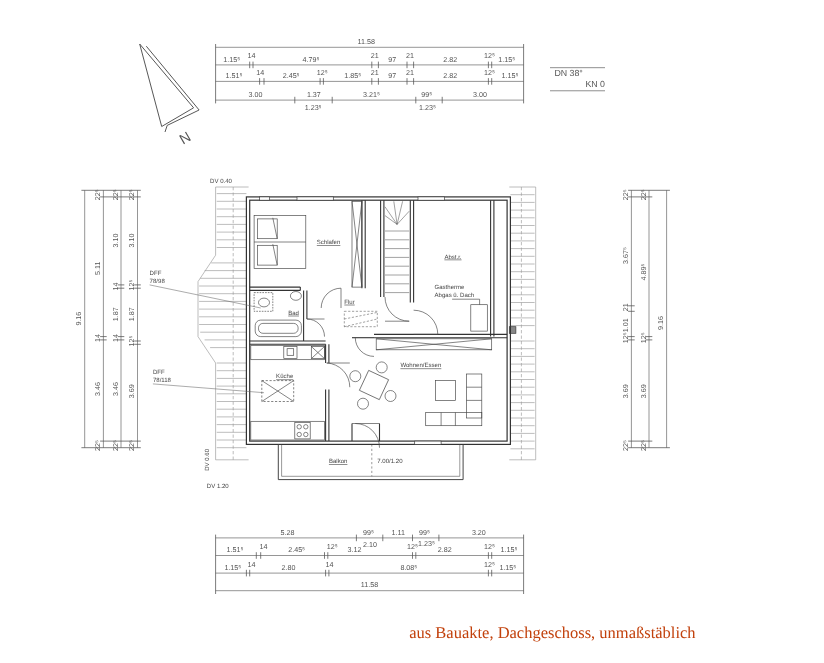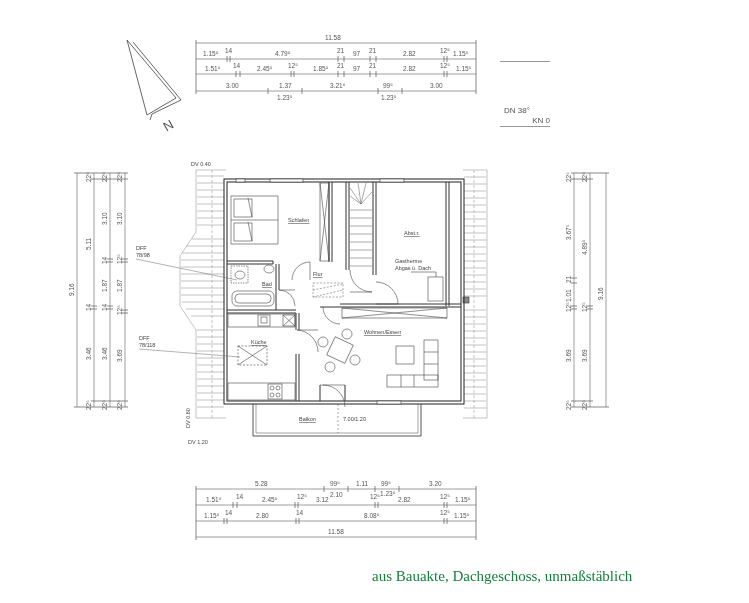--- a/index.html
+++ b/index.html
@@ -1,21 +1,21 @@
 <!DOCTYPE html>
 <html><head>
 <meta charset="utf-8">
 <style>
   html,body{margin:0;padding:0;background:#ffffff;}
   body{width:749px;height:603px;position:relative;overflow:hidden;font-family:"Liberation Sans",sans-serif;}
   #plan{position:absolute;left:0;top:0;width:749px;height:603px;}
   .dim{font-family:"Liberation Sans",sans-serif;font-size:6.5px;fill:#555;}
   .lbl{font-family:"Liberation Sans",sans-serif;font-size:5.5px;fill:#444;}
   .lblu{font-family:"Liberation Sans",sans-serif;font-size:5.5px;fill:#444;text-decoration:underline;}
-  .caption{position:absolute;left:372px;top:568px;font-family:"Liberation Serif",serif;font-size:15px;color:#15803d;white-space:nowrap;}
+  .caption{position:absolute;left:372px;top:568px;font-family:"Liberation Serif",serif;font-size:15px;color:#c2410c;white-space:nowrap;}
   .dnkn{position:absolute;left:500px;top:61px;width:50px;font-family:"Liberation Sans",sans-serif;font-size:8px;color:#555;line-height:10px;}
   .dnkn .rule{border-top:1px solid #999;height:0;margin:0;}
 </style>
 </head>
 <body>
 
 <svg id="plan" viewBox="0 0 749 603" xmlns="http://www.w3.org/2000/svg">
 
   <g fill="none" stroke="#555" stroke-width="0.9">
     <polygon points="127,40 147,115 176,98"></polygon>
@@ -483,18 +483,18 @@
     <text class="dim" x="296" y="515">14</text>
     <text class="dim" x="364" y="518">8.08⁵</text>
     <text class="dim" x="440" y="515">12⁵</text>
     <text class="dim" x="454" y="518">1.15⁵</text>
   </g>
   <text class="dim" x="328" y="534">11.58</text>
 </svg>
 
 <div class="dnkn">
   <div class="rule"></div>
-  <div style="padding-left:4px;margin-top:44px;">DN  38°</div>
+  <div style="padding-left:4px;">DN  38°</div>
   <div style="padding-left:4px;text-align:right;">KN  0</div>
   <div class="rule"></div>
 </div>
 
 <div class="caption">aus Bauakte, Dachgeschoss, unmaßstäblich</div>
 
 </body></html>

